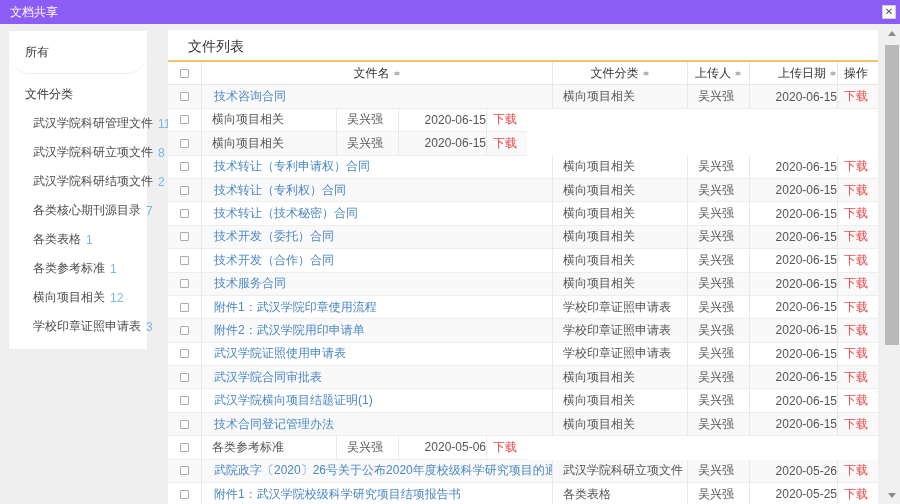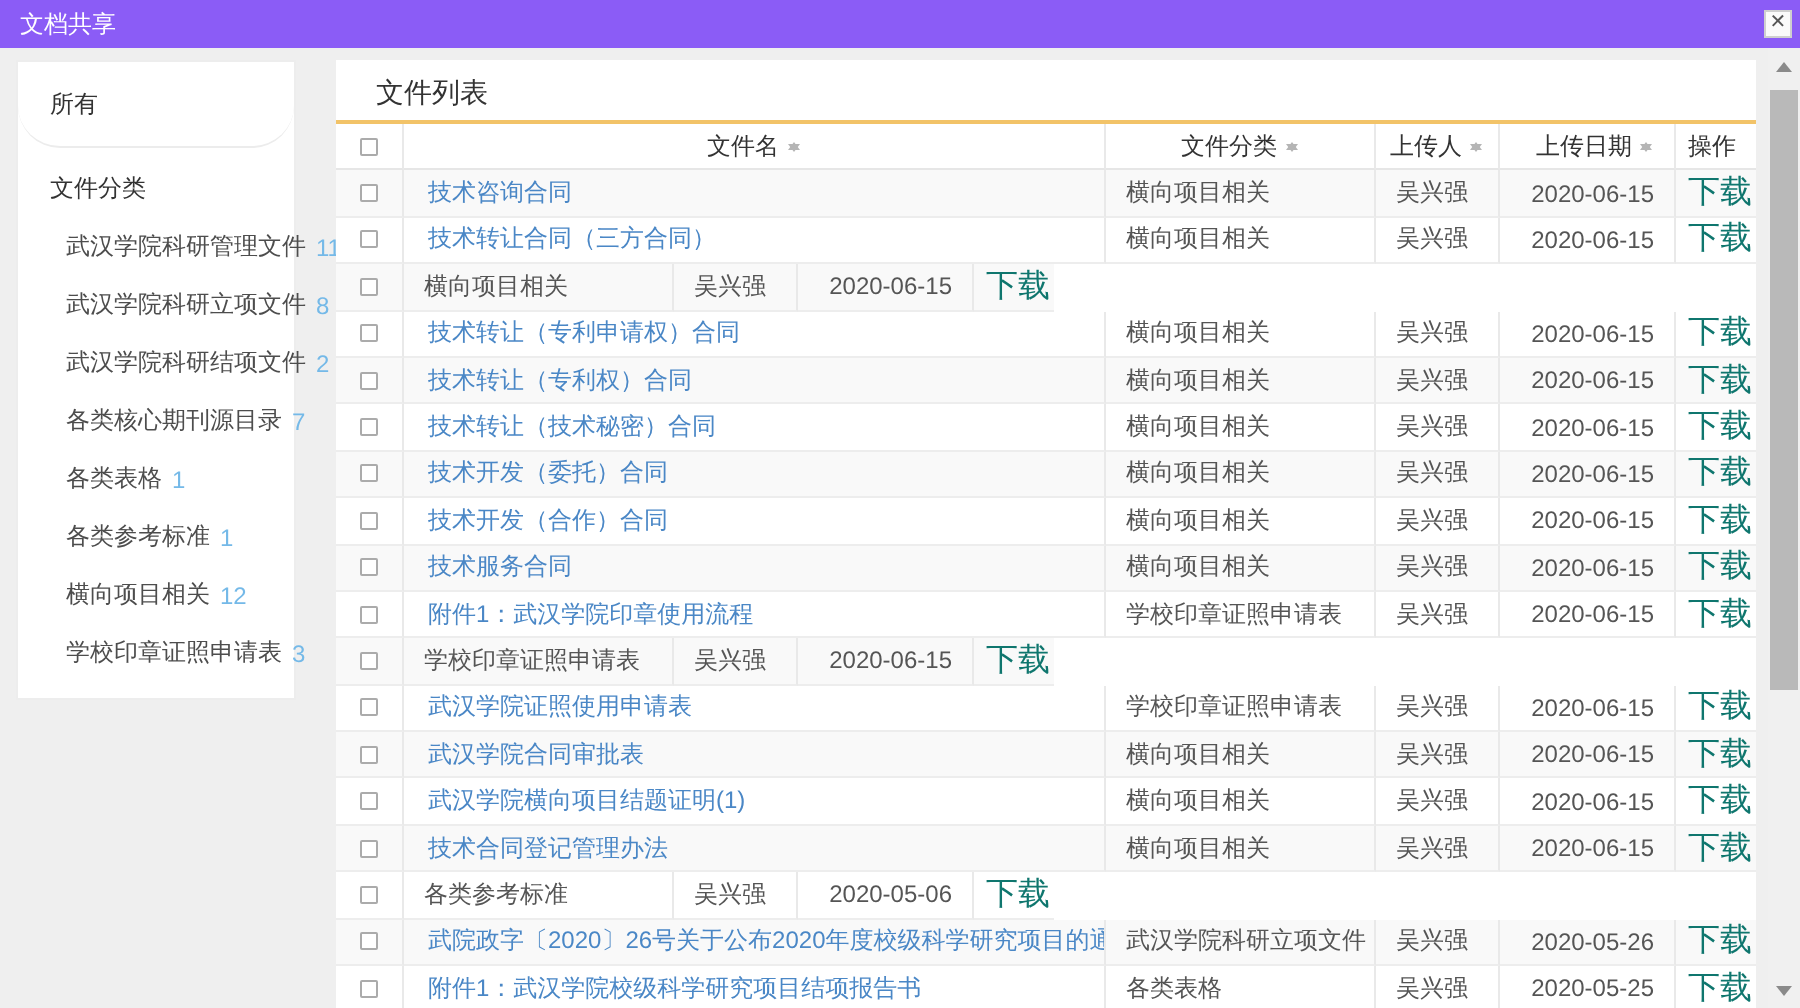--- a/index.html
+++ b/index.html
@@ -27,26 +27,26 @@
 
   
   .trow, .thead { display:flex; align-items:flex-start; width:100%; }
   .thead { background:#fff; }
   .cell { font-size:12px; color:#555; display:flex; align-items:center; height:23.4px; border-bottom:1px solid #ededed; border-right:1px solid #e9e9e9; overflow:hidden; white-space:nowrap; }
   .thead .cell { color:#333; border-bottom:1px solid #e6e6e6; }
   .c-check { width:34px; justify-content:center; }
   .c-name  { flex:1; padding-left:12px; }
   .c-cat   { width:135px; padding-left:10px; }
   .c-up    { width:62px;  padding-left:10px; }
-  .c-date  { width:88px;  justify-content:flex-end; padding-right:10px; }
+  .c-date  { width:88px;  justify-content:flex-end; }
   .c-op    { width:40px;  padding-left:6px; border-right:none; }
   .thead .c-name, .thead .c-cat, .thead .c-up { justify-content:center; padding-left:0; }
   .trow.odd .cell { background:#f9f9f9; }
   .link { color:#4a87c6; text-decoration:none; cursor:pointer; }
-  .dl { color:#0f766e; text-decoration:none; cursor:pointer; font-size:16px; }
+  .dl { color:#ef4444; text-decoration:none; cursor:pointer; font-size:12px; }
   .checkbox { display:inline-block; width:9px; height:9px; border:1px solid #ababab; background:#fff; border-radius:1px; cursor:pointer; }
 
   
   .sort-icon { display:inline-block; width:7px; height:11px; position:relative; margin-left:4px; }
   .sort-icon::before { content:""; position:absolute; top:0; left:0; border:3px solid transparent; border-bottom:4px solid #b5b5b5; }
   .sort-icon::after  { content:""; position:absolute; bottom:0; left:0; border:3px solid transparent; border-top:4px solid #b5b5b5; }
 
   
   .scrollbar { position:absolute; left:884px; top:24px; width:16px; height:480px; background:#f0f0f0; }
   .sb-up, .sb-down { position:absolute; left:0; width:16px; height:14px; display:flex; align-items:center; justify-content:center; cursor:pointer; }
@@ -155,23 +155,20 @@
     <div class="cell c-date">2020-06-15</div>
     <div class="cell c-op">
             <a class="dl">下载</a>
           </div>
   </div>
 
   <div class="trow">
     <div class="cell c-check">
       <span class="checkbox"></span>
     </div>
-    <div class="cell c-name">
-            <a class="link">技术转让合同（三方合同）</a>
-          </div>
     <div class="cell c-cat">横向项目相关</div>
     <div class="cell c-up">吴兴强</div>
     <div class="cell c-date">2020-06-15</div>
     <div class="cell c-op">
             <a class="dl">下载</a>
           </div>
   </div>
 
   <div class="trow odd">
     <div class="cell c-check">
@@ -287,20 +284,23 @@
     <div class="cell c-date">2020-06-15</div>
     <div class="cell c-op">
             <a class="dl">下载</a>
           </div>
   </div>
 
   <div class="trow odd">
     <div class="cell c-check">
       <span class="checkbox"></span>
     </div>
+    <div class="cell c-name">
+            <a class="link">附件2：武汉学院用印申请单</a>
+          </div>
     <div class="cell c-cat">学校印章证照申请表</div>
     <div class="cell c-up">吴兴强</div>
     <div class="cell c-date">2020-06-15</div>
     <div class="cell c-op">
             <a class="dl">下载</a>
           </div>
   </div>
 
   <div class="trow">
     <div class="cell c-check">

